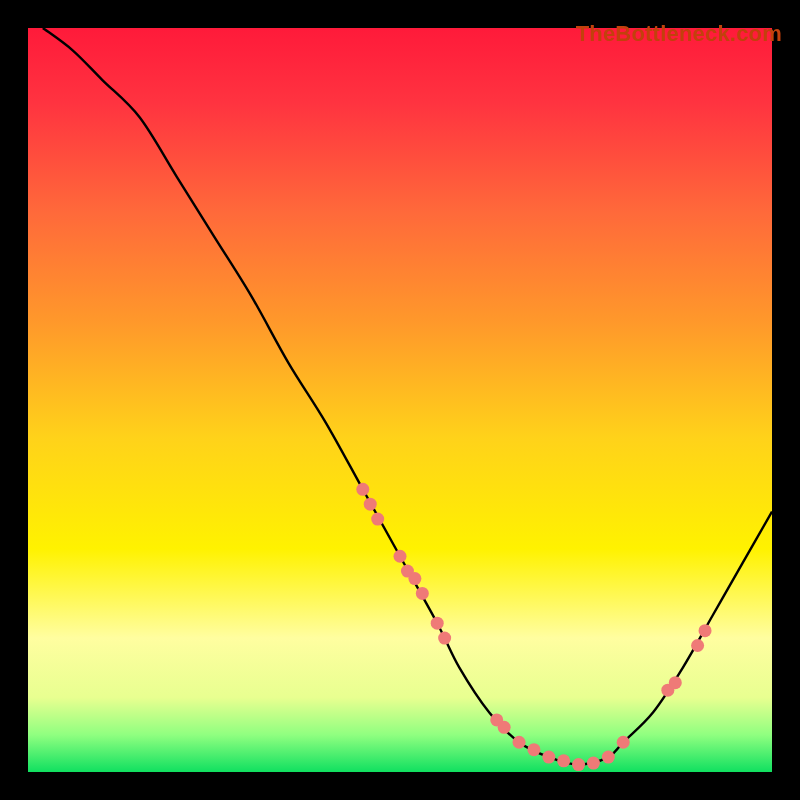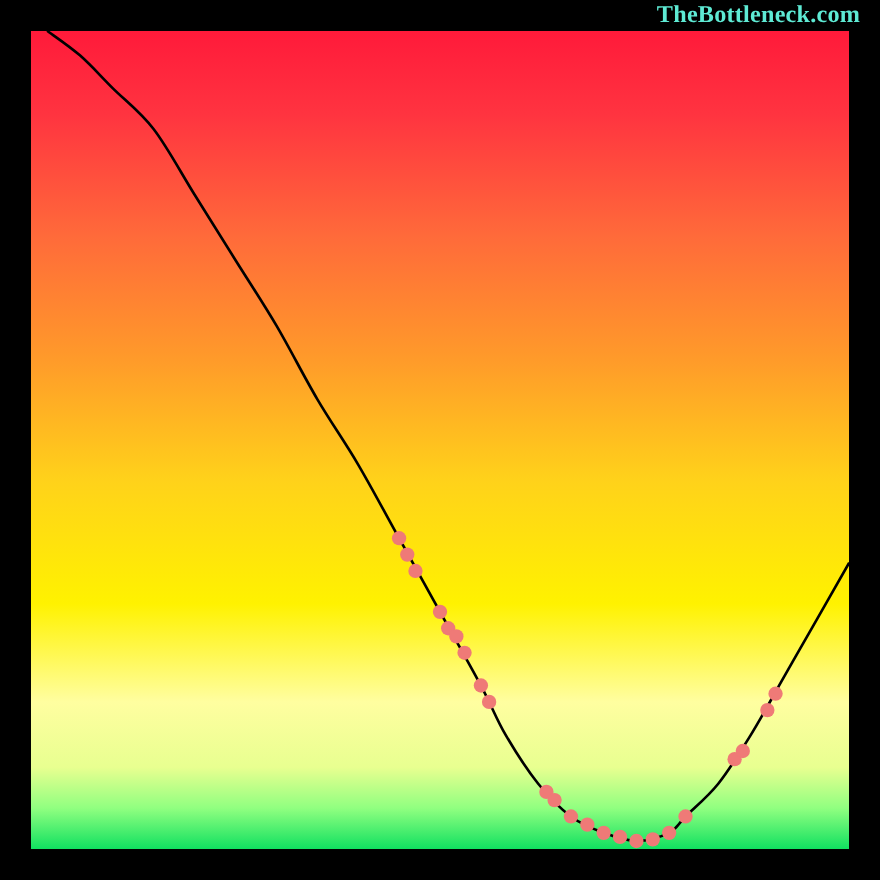--- a/index.html
+++ b/index.html
@@ -12,28 +12,27 @@
     overflow: hidden;
   }
   .frame {
     position: relative;
     width: 800px;
     height: 800px;
     background: #000;
   }
   .watermark {
     position: absolute;
-    top: 0;
+    top: 21px;
     right: 18px;
-    color: #5eead4;
+    color: #c2410c;
     font-size: 22px;
     font-weight: 600;
     letter-spacing: 0.2px;
     z-index: 10;
-    font-family: Liberation Serif, serif;
   }
   
   .plot {
     position: absolute;
     left: 28px;
     top: 28px;
     width: 744px;
     height: 744px;
     overflow: hidden;
   }

